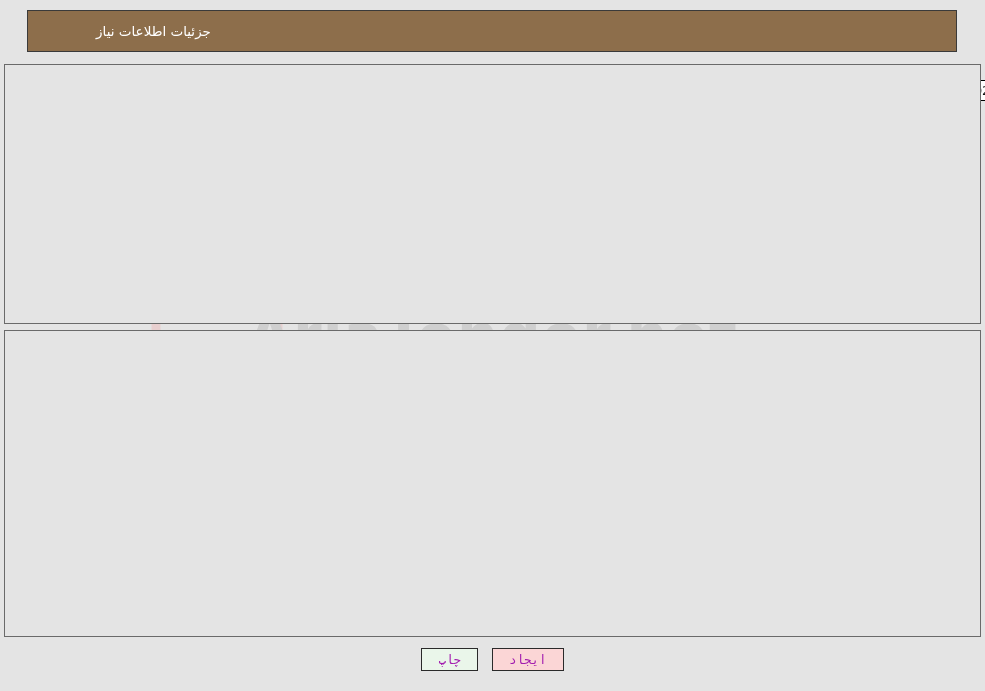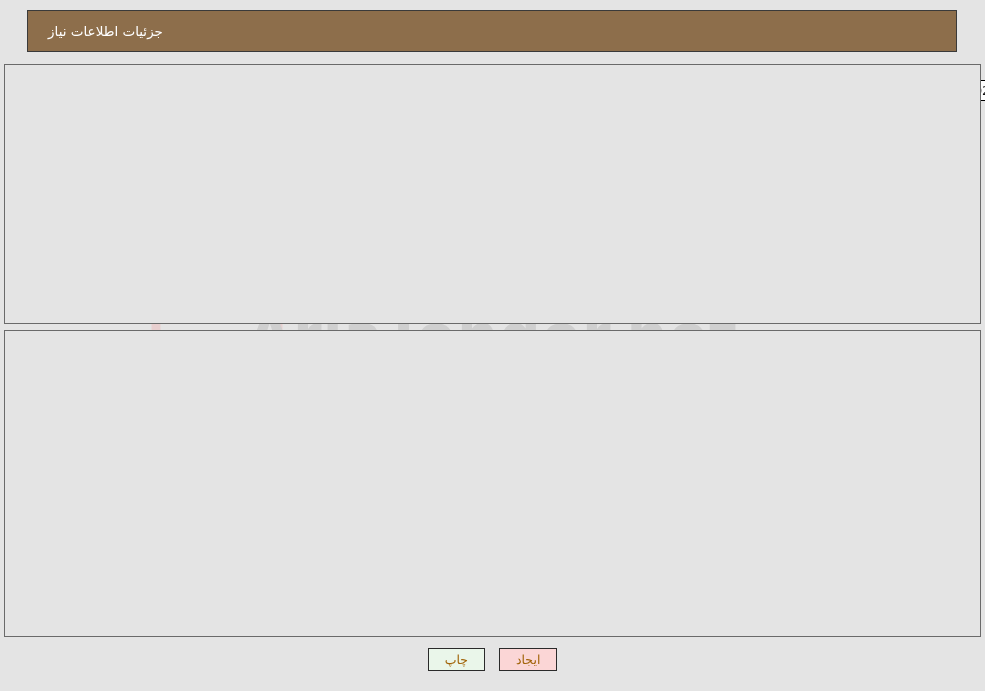--- a/index.html
+++ b/index.html
@@ -30,21 +30,21 @@
     position: absolute; left: 240px; top: 100px; width: 160px; height: 120px;
   }
 
   .header-bar {
     position: absolute; right: 28px; top: 10px; width: 930px; height: 42px;
     background: #8d6e4b; border: 1px solid #3a3a3a;
     color: #ffffff; font-size: 13.5px;
     display: flex; align-items: center; justify-content: flex-start;
     padding-right: 0; padding-left: 14px; z-index: 2;
   }
-  .header-title { margin-right: auto; padding-left: 6px; }
+  .header-title { margin-right: auto; padding-left: 6px; margin-left: 48px; }
 
   .panel {
     position: absolute; background: #e4e4e4; border: 1px solid #6a6a6a; z-index: 1;
   }
   .panel-top { right: 4px; top: 64px; width: 977px; height: 260px; }
   .panel-mid { right: 4px; top: 330px; width: 977px; height: 307px; }
 
   .row { position: absolute; display: flex; align-items: center; }
   .lbl {
     font-size: 12.5px; color: #1a1a1a; text-align: right; white-space: nowrap;
@@ -101,24 +101,24 @@
     background: #bdbdbd; border: 1px solid #8f8f8f; color: #111;
     font-weight: bold; font-size: 12px; padding: 5px 4px; text-align: center;
     white-space: nowrap;
   }
   table.items td {
     background: #ffffff; border: 1px solid #8f8f8f; color: #111;
     padding: 6px 4px; text-align: center; font-size: 12px; white-space: nowrap;
   }
 
   .btn {
-    border: 1px solid #2a2a2a; font-size: 12.5px; color: #a16207;
+    border: 1px solid #2a2a2a; font-size: 12.5px; color: #a21caf;
     height: 23px; display: inline-flex; align-items: center; justify-content: center;
     cursor: pointer; padding: 0 16px;
-    font-family: Liberation Serif, serif;
+    font-family: Liberation Mono, monospace;
   }
   .btn-print { background: #eaf6ea; }
   .btn-back { background: #fbd6d6; }
   .btn-bar { position: absolute; left: 0; right: 0; top: 648px; display: flex; justify-content: center; gap: 14px; z-index: 3; }
 </style>
 </head>
 <body>
 
 <div class="page">
 

